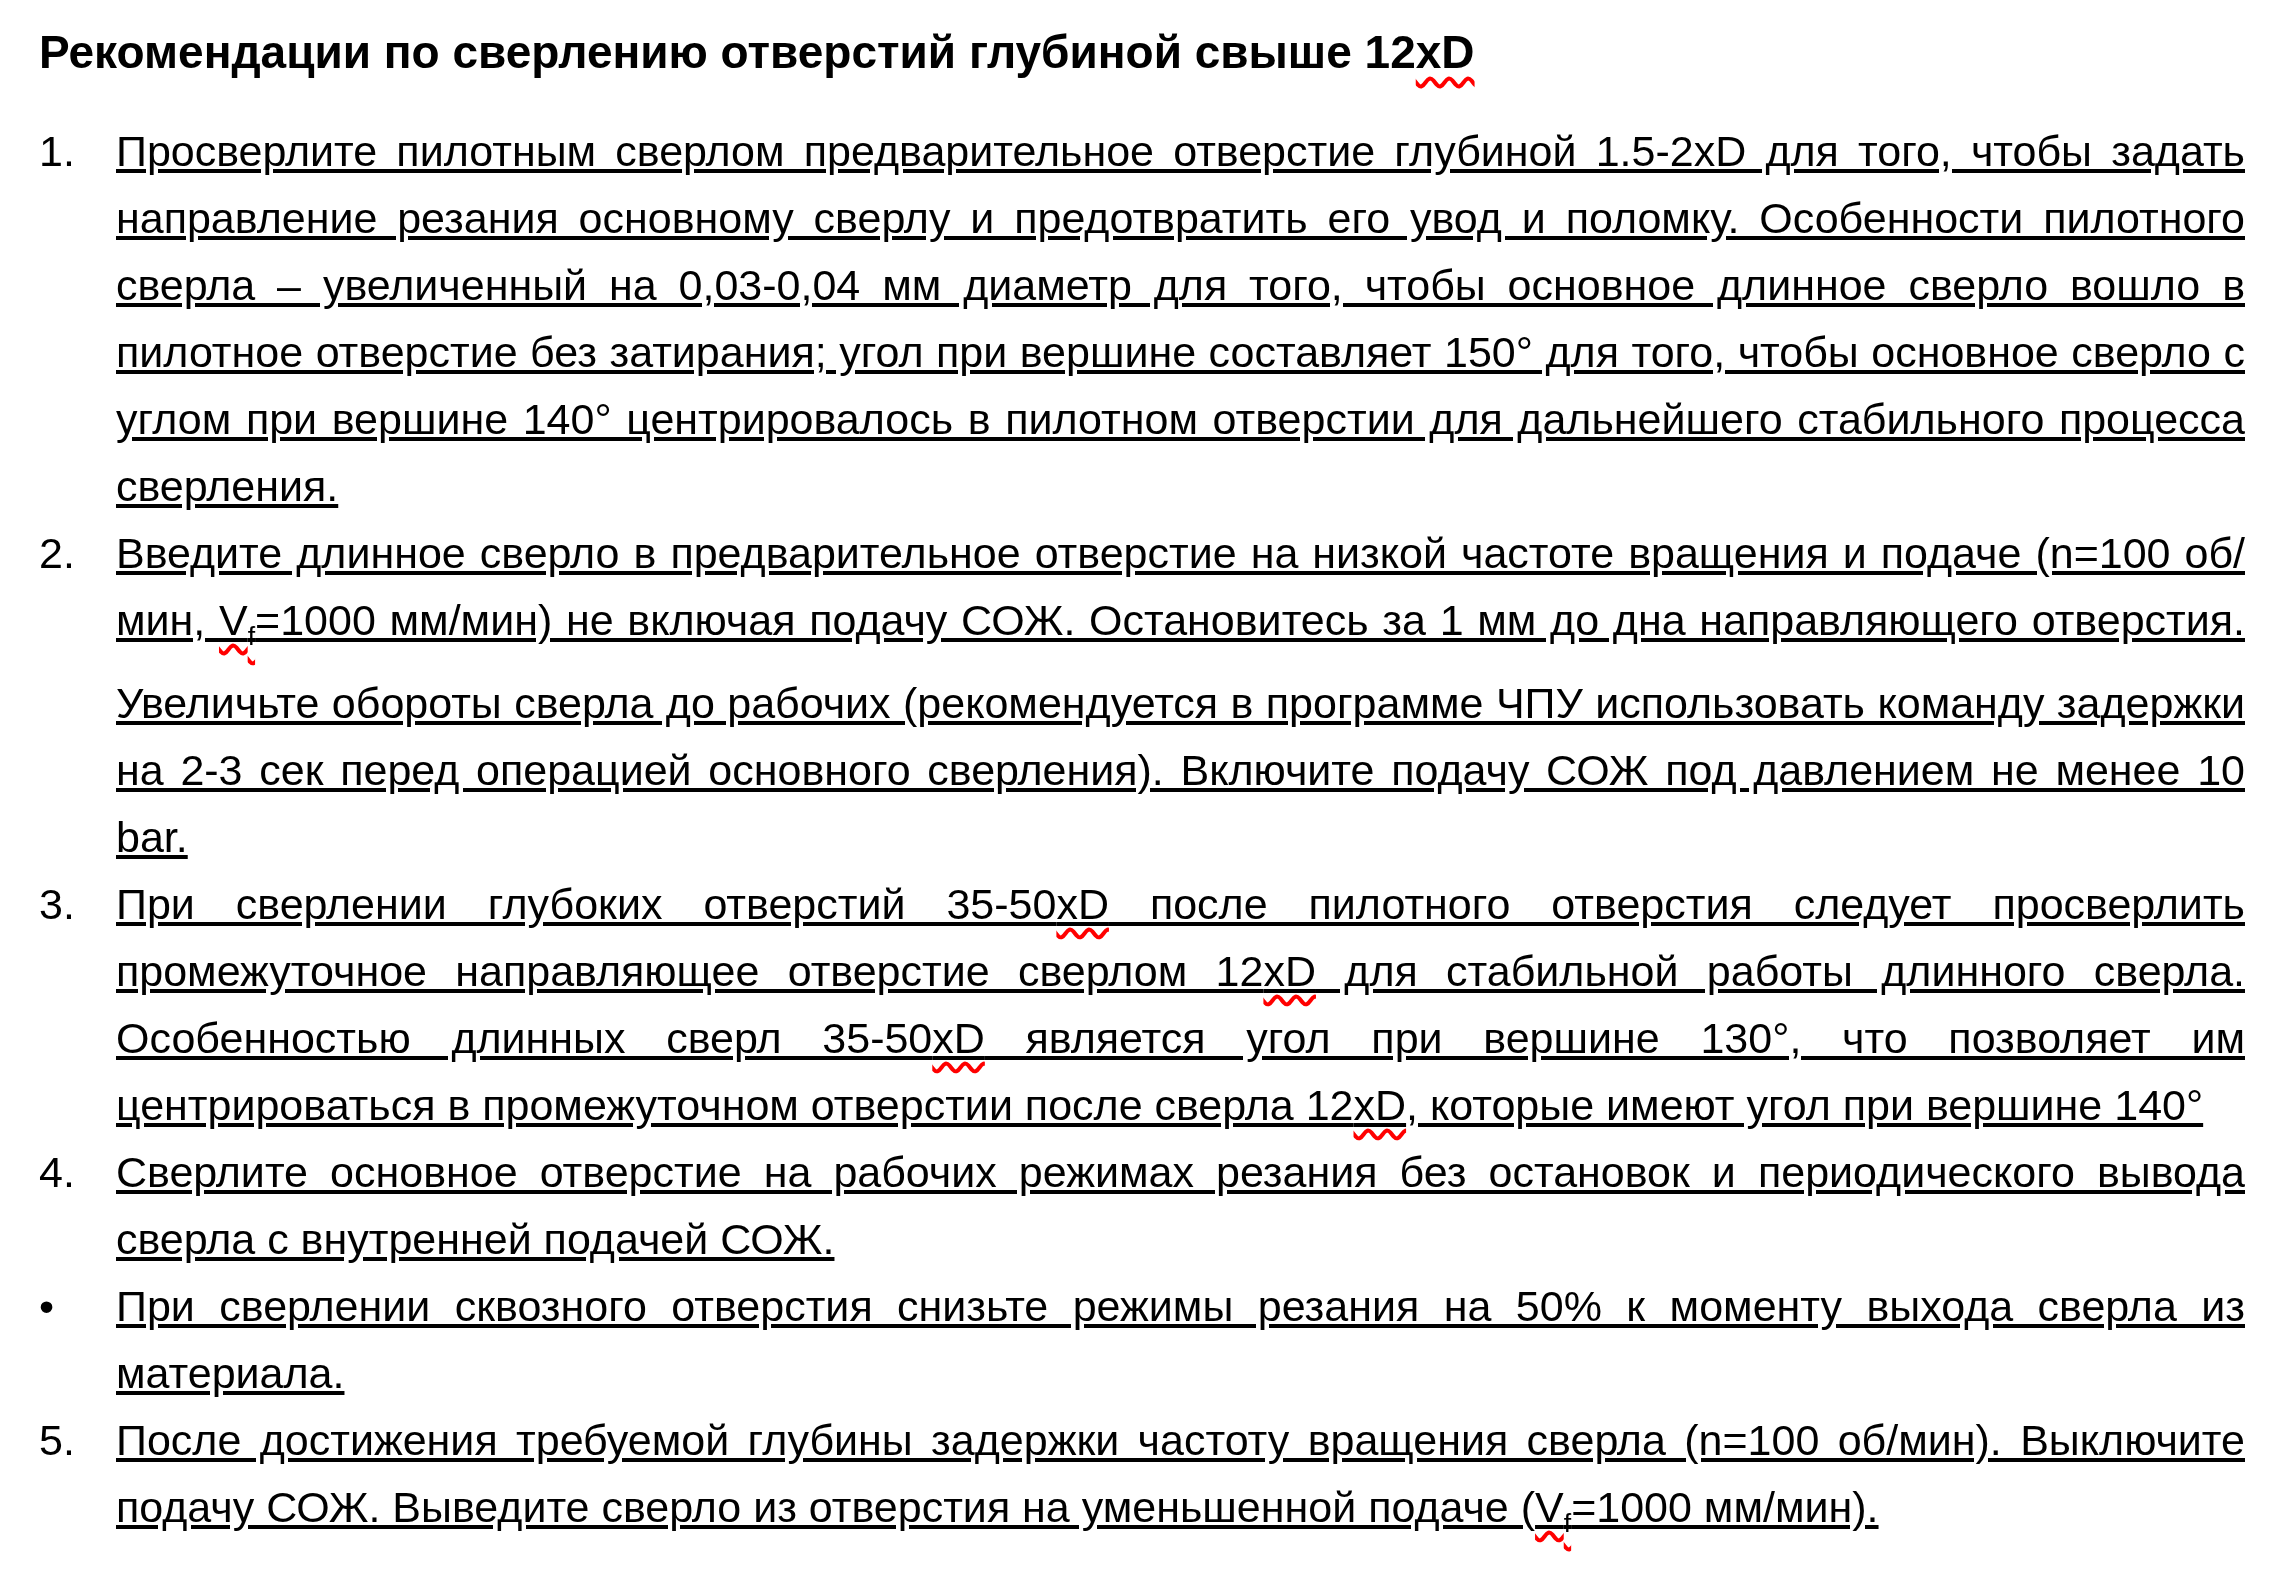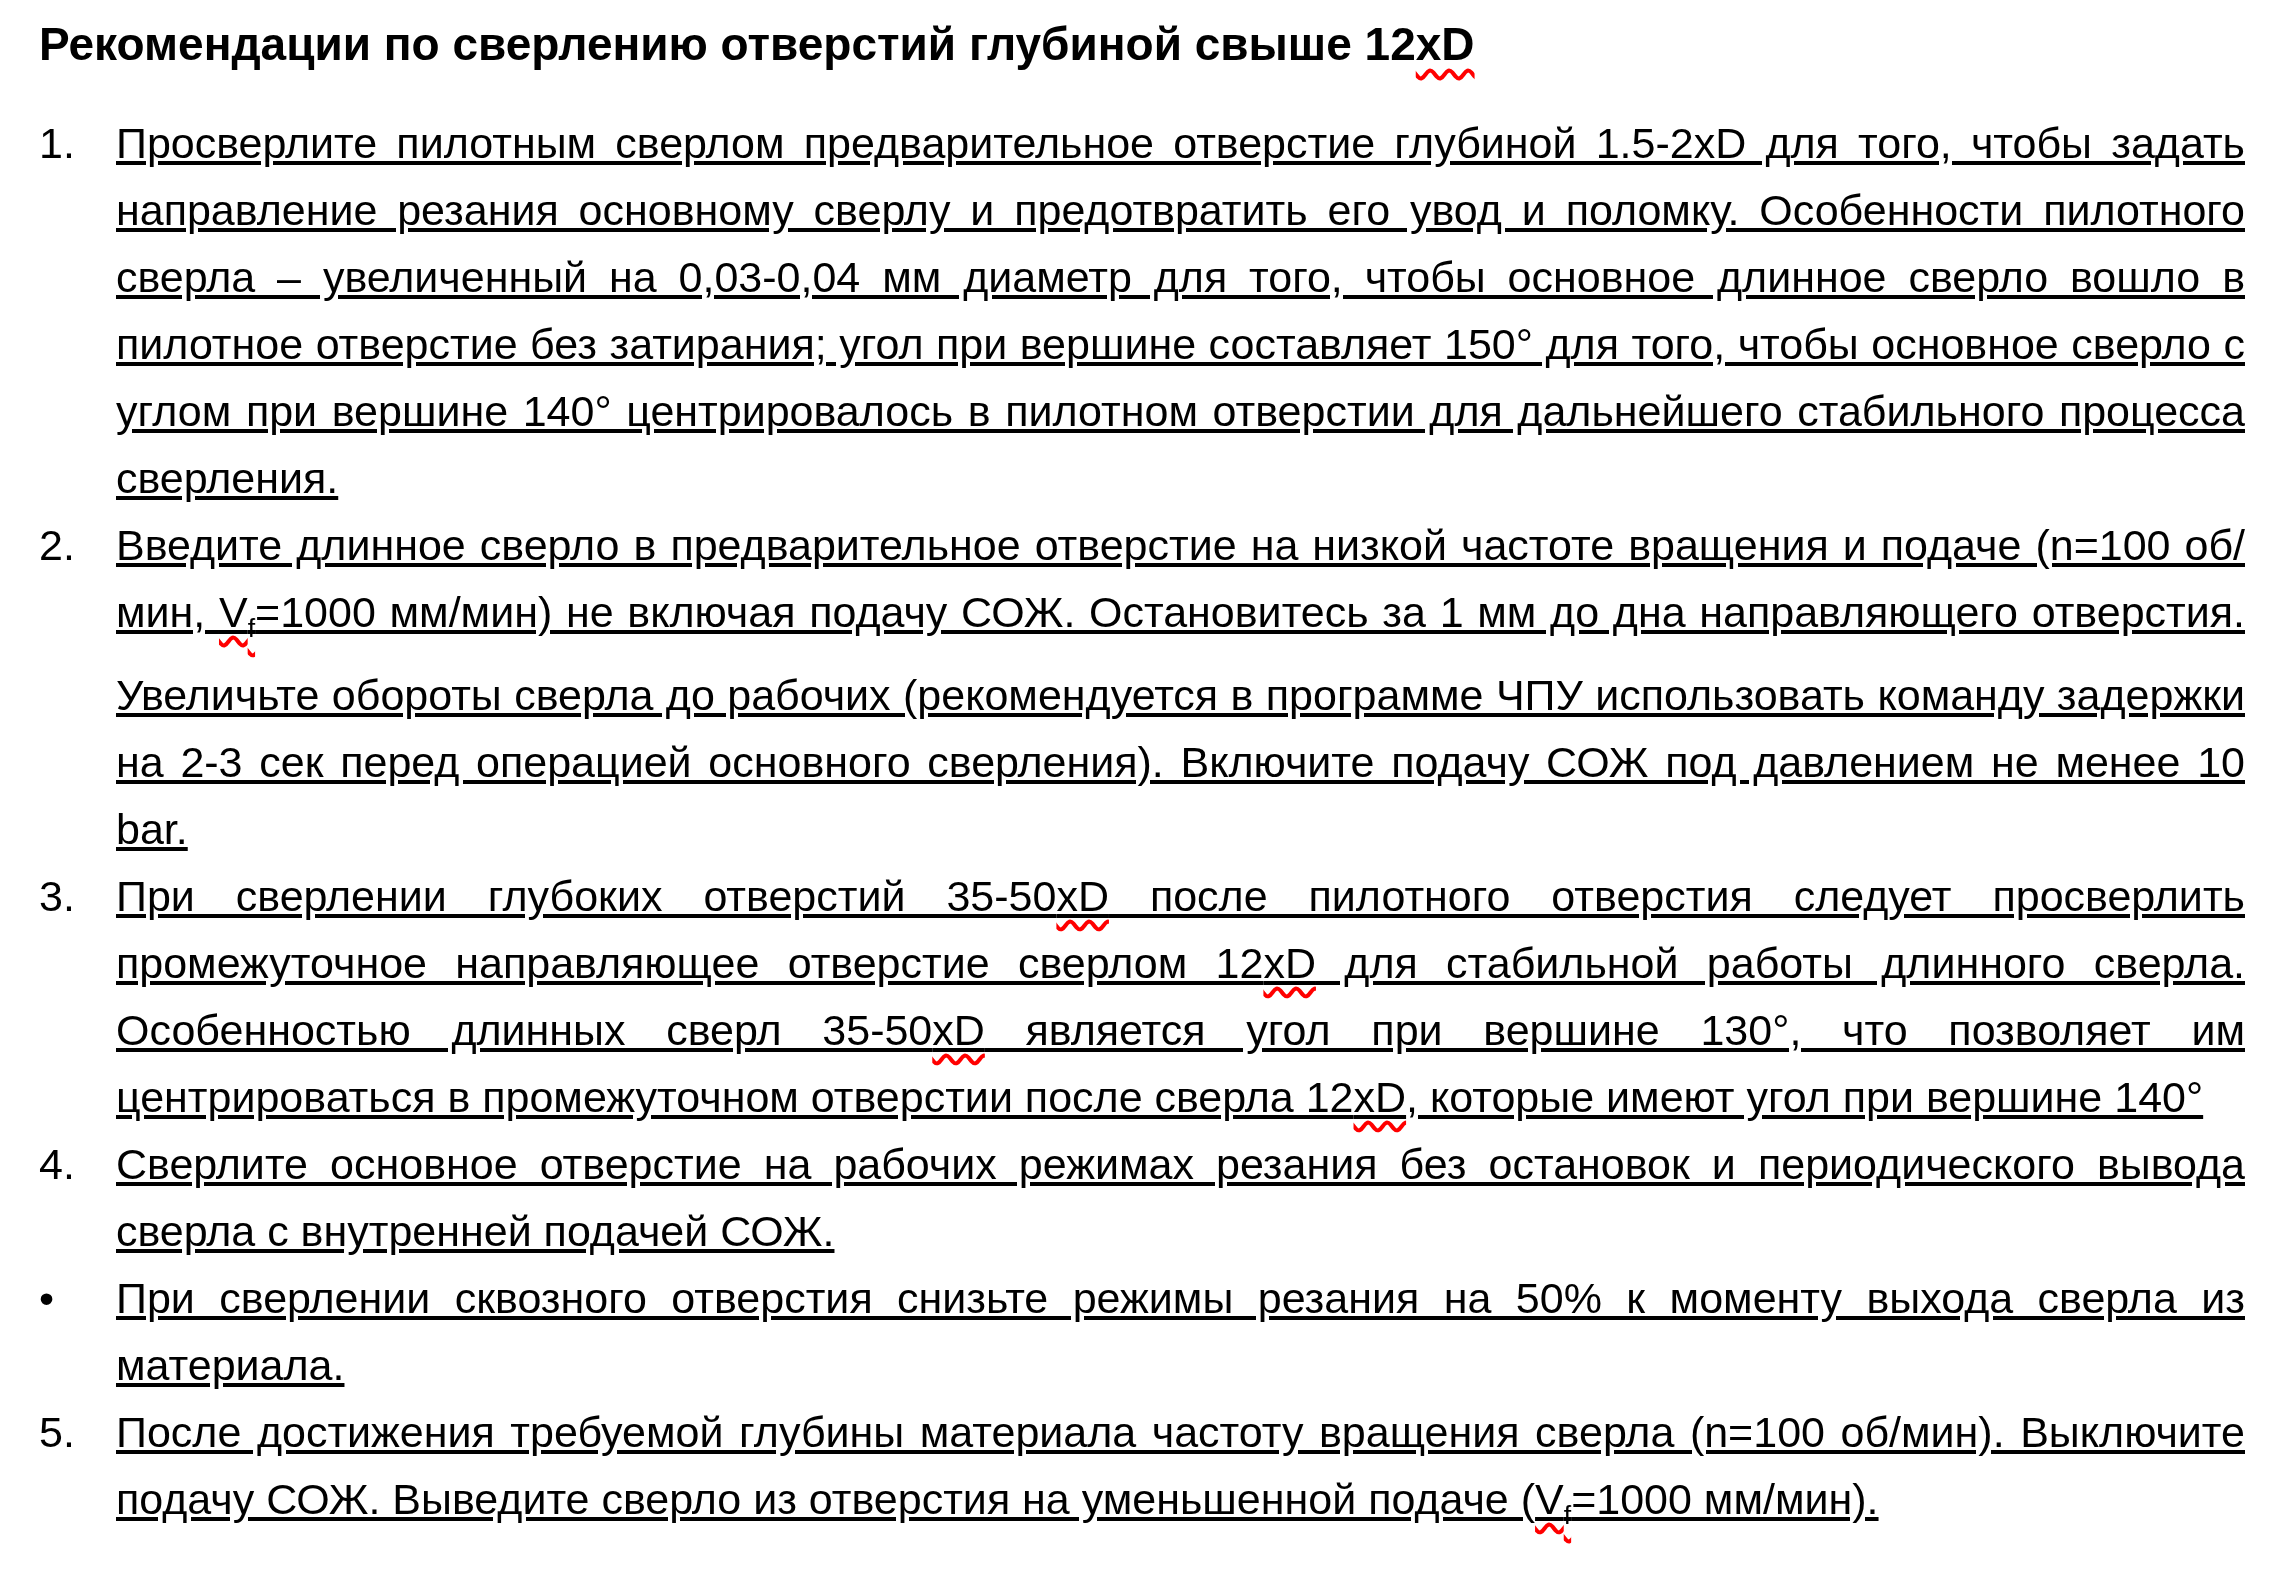--- a/index.html
+++ b/index.html
@@ -11,21 +11,21 @@
     width: 2295px;
     height: 1597px;
     overflow: hidden;
     font-family: "Liberation Sans", "DejaVu Sans", sans-serif;
     color: #000000;
   }
   .page {
     box-sizing: border-box;
     width: 2295px;
     height: 1597px;
-    padding: 6px 50px 0 39px;
+    padding: 14px 50px 0 39px;
     background: #ffffff;
   }
   .title {
     font-size: 46px;
     line-height: 60px;
     font-weight: bold;
     margin: 8px 0 36px 0;
     letter-spacing: 0px;
   }
   .list {
@@ -68,16 +68,16 @@
 <body>
 
 <div class="page">
   <h1 class="title"><span>Рекомендации по сверлению отверстий глубиной свыше 12</span><span class="miss">xD</span></h1>
   <div class="list">
       <div class="item"><span class="marker">1.</span><span class="body-text"><span>Просверлите пилотным сверлом предварительное отверстие глубиной 1.5-2xD для того, чтобы задать направление резания основному сверлу и предотвратить его увод и поломку. Особенности пилотного сверла – увеличенный на 0,03-0,04 мм диаметр для того, чтобы основное длинное сверло вошло в пилотное отверстие без затирания; угол при вершине составляет 150° для того, чтобы основное сверло с углом при вершине 140° центрировалось в пилотном отверстии для дальнейшего стабильного процесса сверления.</span></span></div>
       <div class="item"><span class="marker">2.</span><span class="body-text"><span>Введите длинное сверло в предварительное отверстие на низкой частоте вращения и подаче (n=100 об/мин, </span><span class="miss">V</span><span class="sub miss">f</span><span>=1000 мм/мин) не включая подачу СОЖ. Остановитесь за 1 мм до дна направляющего отверстия. Увеличьте обороты сверла до рабочих (рекомендуется в программе ЧПУ использовать команду задержки на 2-3 сек перед операцией основного сверления). Включите подачу СОЖ под давлением не менее 10 bar.</span></span></div>
       <div class="item"><span class="marker">3.</span><span class="body-text"><span>При сверлении глубоких отверстий 35-50</span><span class="miss">xD</span><span> после пилотного отверстия следует просверлить промежуточное направляющее отверстие сверлом 12</span><span class="miss">xD</span><span> для стабильной работы длинного сверла. Особенностью длинных сверл 35-50</span><span class="miss">xD</span><span> является угол при вершине 130°, что позволяет им центрироваться в промежуточном отверстии после сверла 12</span><span class="miss">xD</span><span>, которые имеют угол при вершине 140°</span></span></div>
       <div class="item"><span class="marker">4.</span><span class="body-text"><span>Сверлите основное отверстие на рабочих режимах резания без остановок и периодического вывода сверла с внутренней подачей СОЖ.</span></span></div>
       <div class="item"><span class="marker">•</span><span class="body-text"><span>При сверлении сквозного отверстия снизьте режимы резания на 50% к моменту выхода сверла из материала.</span></span></div>
-      <div class="item"><span class="marker">5.</span><span class="body-text"><span>После достижения требуемой глубины материала частоту вращения сверла (n=100 об/мин). Выключите подачу СОЖ. Выведите сверло из отверстия на уменьшенной подаче (</span><span class="miss">V</span><span class="sub miss">f</span><span>=1000 мм/мин).</span></span></div>
+      <div class="item"><span class="marker">5.</span><span class="body-text"><span>После достижения требуемой глубины задержки частоту вращения сверла (n=100 об/мин). Выключите подачу СОЖ. Выведите сверло из отверстия на уменьшенной подаче (</span><span class="miss">V</span><span class="sub miss">f</span><span>=1000 мм/мин).</span></span></div>
     </div>
 </div>
 
 
 </body></html>

